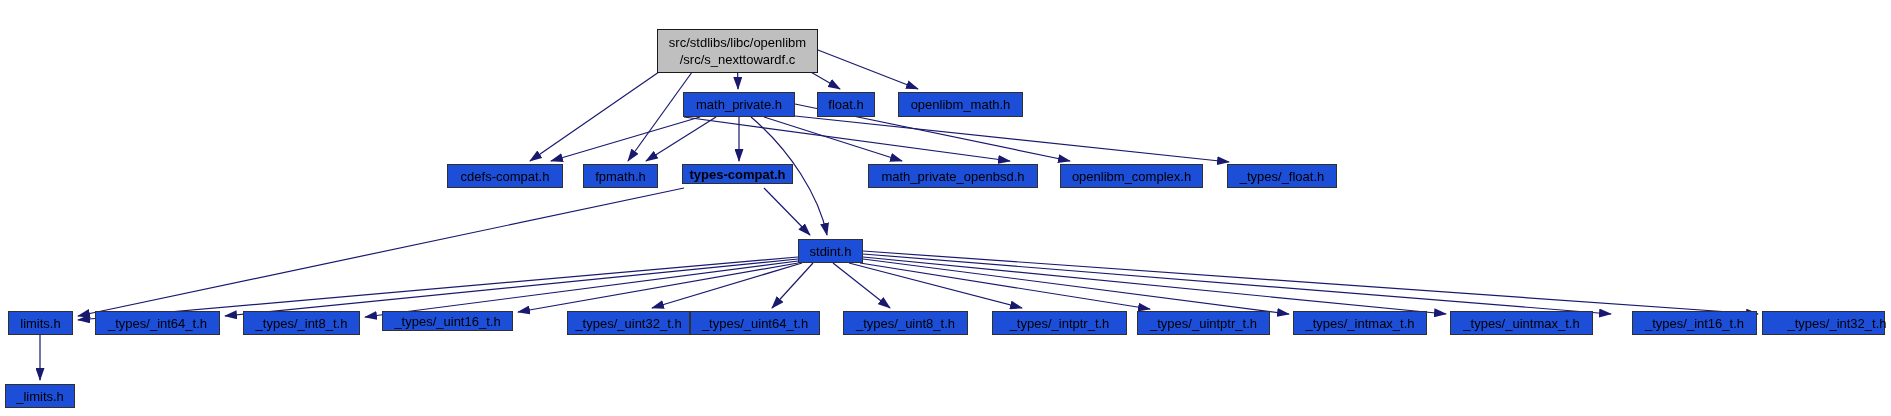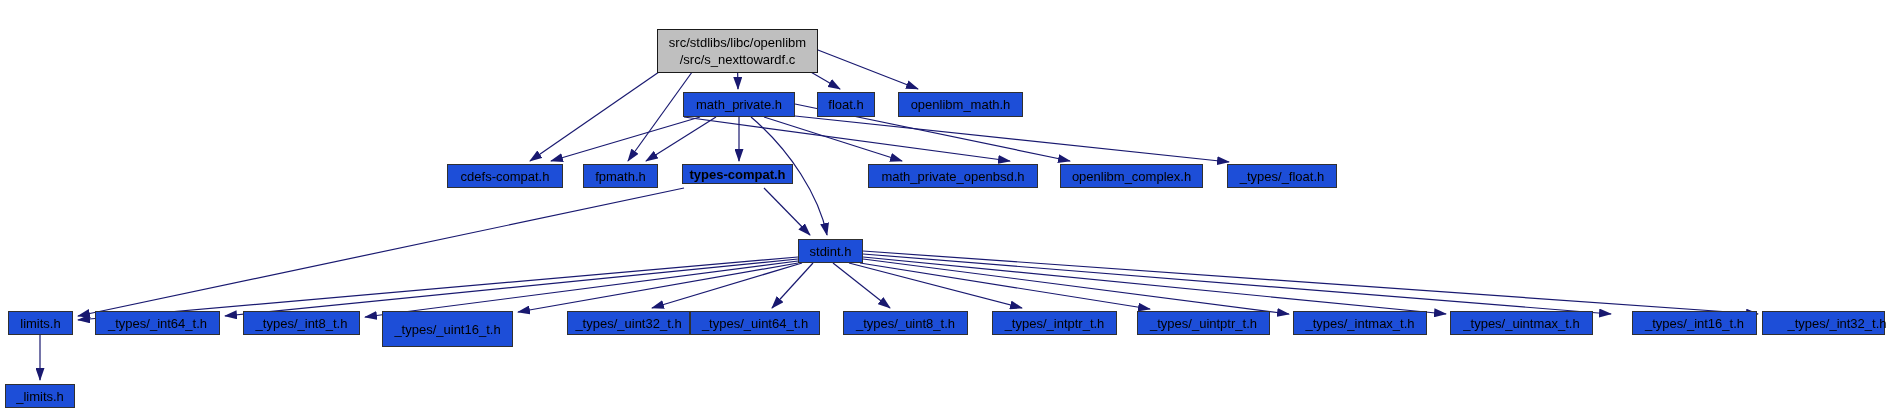--- a/index.html
+++ b/index.html
@@ -62,24 +62,24 @@
     <div class="node" style="left: 447px; top: 164px; width: 116px; height: 24px;">cdefs-compat.h</div>
     <div class="node" style="left: 583px; top: 164px; width: 75px; height: 24px;">fpmath.h</div>
     <div class="node" style="left: 682px; top: 164px; width: 111px; height: 20px; font-weight: bold;">types-compat.h</div>
     <div class="node" style="left: 868px; top: 164px; width: 170px; height: 24px;">math_private_openbsd.h</div>
     <div class="node" style="left: 1060px; top: 164px; width: 143px; height: 24px;">openlibm_complex.h</div>
     <div class="node" style="left: 1227px; top: 164px; width: 110px; height: 24px;">_types/_float.h</div>
     <div class="node" style="left: 798px; top: 239px; width: 65px; height: 24px;">stdint.h</div>
     <div class="node" style="left: 8px; top: 311px; width: 65px; height: 24px;">limits.h</div>
     <div class="node" style="left: 95px; top: 311px; width: 125px; height: 24px;">_types/_int64_t.h</div>
     <div class="node" style="left: 243px; top: 311px; width: 117px; height: 24px;">_types/_int8_t.h</div>
-    <div class="node" style="left: 382px; top: 311px; width: 131px; height: 36px;">_types/_uint16_t.h</div>
+    <div class="node" style="left: 382px; top: 311px; width: 131px; height: 20px;">_types/_uint16_t.h</div>
     <div class="node" style="left: 535px; top: 311px; width: 123px; height: 24px; margin-left: 32px;">_types/_uint32_t.h</div>
     <div class="node" style="left: 690px; top: 311px; width: 130px; height: 24px;">_types/_uint64_t.h</div>
     <div class="node" style="left: 843px; top: 311px; width: 125px; height: 24px;">_types/_uint8_t.h</div>
-    <div class="node" style="left: 992px; top: 311px; width: 125px; height: 24px;">_types/_intptr_t.h</div>
+    <div class="node" style="left: 992px; top: 311px; width: 135px; height: 24px;">_types/_intptr_t.h</div>
     <div class="node" style="left: 1137px; top: 311px; width: 133px; height: 24px;">_types/_uintptr_t.h</div>
     <div class="node" style="left: 1293px; top: 311px; width: 134px; height: 24px;">_types/_intmax_t.h</div>
     <div class="node" style="left: 1450px; top: 311px; width: 143px; height: 24px;">_types/_uintmax_t.h</div>
     <div class="node" style="left: 1615px; top: 311px; width: 125px; height: 24px; margin-left: 17px;">_types/_int16_t.h</div>
     <div class="node" style="left: 1762px; top: 311px; width: 123px; height: 24px; padding-left: 27px;">_types/_int32_t.h</div>
     <div class="node" style="left: 5px; top: 384px; width: 70px; height: 24px;">_limits.h</div>
   </div>
 
 </body></html>

